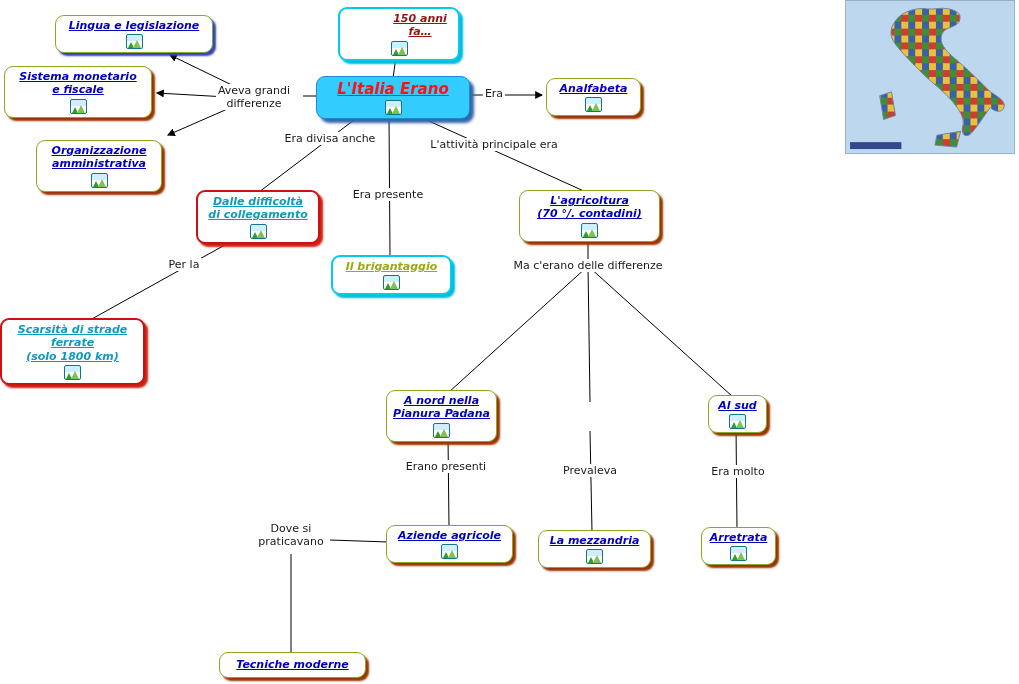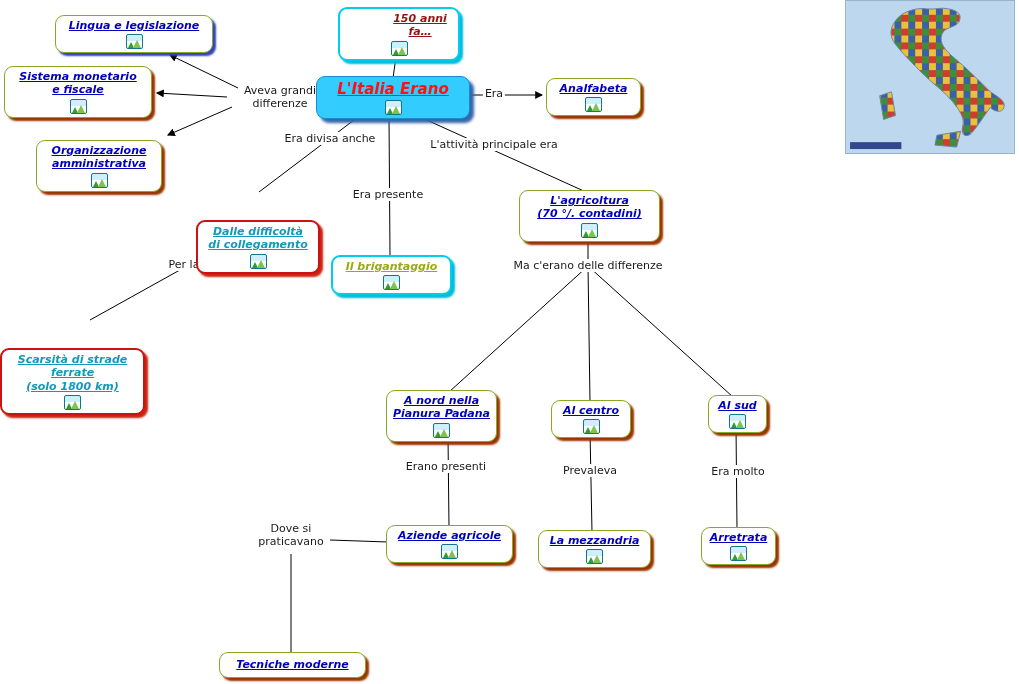--- a/index.html
+++ b/index.html
@@ -11,21 +11,21 @@
           font:11px "DejaVu Sans",sans-serif;color:#1a1a1a;background:#fff;
           padding:0 2px;text-align:center;white-space:pre-line;line-height:1.2;}
   
   .node{position:absolute;z-index:3;display:flex;flex-direction:column;align-items:center;
         justify-content:center;border-radius:9px;background:#fff;padding:3px 4px;
         box-sizing:border-box;text-align:center;}
   .nlabel{font:italic bold 11px "DejaVu Sans",sans-serif;text-decoration:underline;
           white-space:pre-line;line-height:1.22;}
   .v-def   {border:1.5px solid #88AA22;box-shadow:3px 3px 2px #993300;}
   .v-lingua{border:1.5px solid #88AA22;box-shadow:3px 3px 2px #3344BB;}
-  .v-red   {border:2px solid #CC1111;box-shadow:3px 3px 2px #CC2211;margin-top:30px;}
+  .v-red   {border:2px solid #CC1111;box-shadow:3px 3px 2px #CC2211;}
   .v-cyan  {border:2px solid #00CCEE;box-shadow:3px 3px 2px #00BBDD;}
   .v-main  {background:#33CCFF;border:1.5px solid #2288CC;box-shadow:4px 4px 3px #3366AA;}
   .v-main .nlabel{font-size:15px;}
   .t-blue{color:#0000BB;} .t-red{color:#FF1111;} .t-darkred{color:#991111;margin-left:42px;}
   .t-teal{color:#1199BB;} .t-olive{color:#99AA11;}
   
   .res-icon{display:inline-block;width:15px;height:13px;margin-top:2px;
             border:1px solid #117788;border-radius:2px;position:relative;overflow:hidden;
             background:linear-gradient(180deg,#cfeefe 0 45%,#ffffff 45%);}
   .res-icon::before{content:"";position:absolute;left:1px;bottom:0;width:0;height:0;
@@ -64,21 +64,21 @@
       <line x1="588" y1="266" x2="590" y2="402"></line>
       <line x1="588" y1="266" x2="733" y2="397"></line>
       <line x1="448" y1="436" x2="449" y2="527"></line>
       <line x1="590" y1="431" x2="592" y2="532"></line>
       <line x1="736" y1="426" x2="737" y2="529"></line>
       <line x1="388" y1="542" x2="330" y2="540"></line>
       <line x1="291" y1="554" x2="291" y2="654"></line>
     </g>
   </svg>
 
-  <div class="llabel" style="left:280px;top:84px">Aveva grandi
+  <div class="llabel" style="left:254px;top:84px">Aveva grandi
 differenze</div>
   <div class="llabel" style="left:494px;top:87px">Era</div>
   <div class="llabel" style="left:330px;top:132px">Era divisa anche</div>
   <div class="llabel" style="left:494px;top:138px">L'attività principale era</div>
   <div class="llabel" style="left:388px;top:188px">Era presente</div>
   <div class="llabel" style="left:184px;top:258px">Per la</div>
   <div class="llabel" style="left:588px;top:259px">Ma c'erano delle differenze</div>
   <div class="llabel" style="left:446px;top:460px">Erano presenti</div>
   <div class="llabel" style="left:590px;top:464px">Prevaleva</div>
   <div class="llabel" style="left:738px;top:465px">Era molto</div>
@@ -140,24 +140,20 @@
 (solo 1800 km)</span>
     <span class="res-icon"></span>
   </div>
 
   <div class="node v-def" style="left:386px;top:390px;width:111px">
     <span class="nlabel t-blue">A nord nella
 Pianura Padana</span>
     <span class="res-icon"></span>
   </div>
 
-  <div class="node v-def" style="left:551px;top:400px;width:80px">
-    <span class="nlabel t-blue">Al centro</span>
-    <span class="res-icon"></span>
-  </div>
 
   <div class="node v-def" style="left:708px;top:395px;width:59px">
     <span class="nlabel t-blue">Al sud</span>
     <span class="res-icon"></span>
   </div>
 
   <div class="node v-def" style="left:538px;top:530px;width:113px">
     <span class="nlabel t-blue">La mezzandria</span>
     <span class="res-icon"></span>
   </div>

